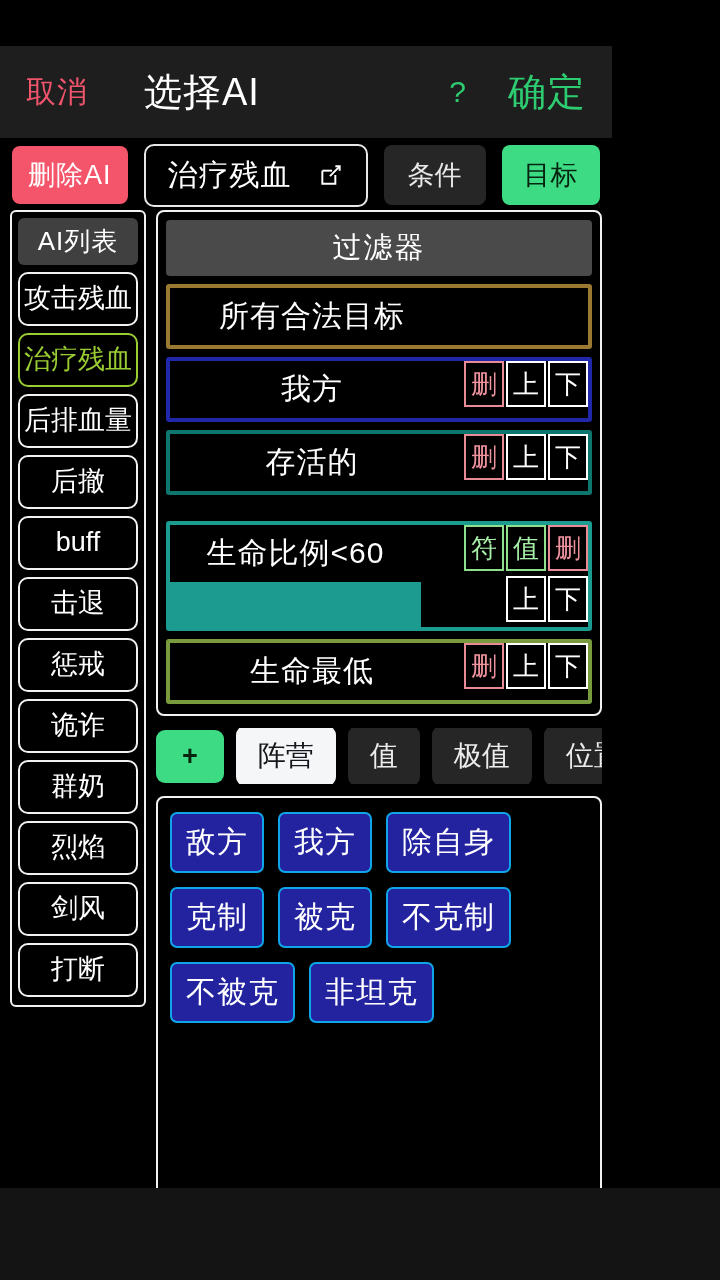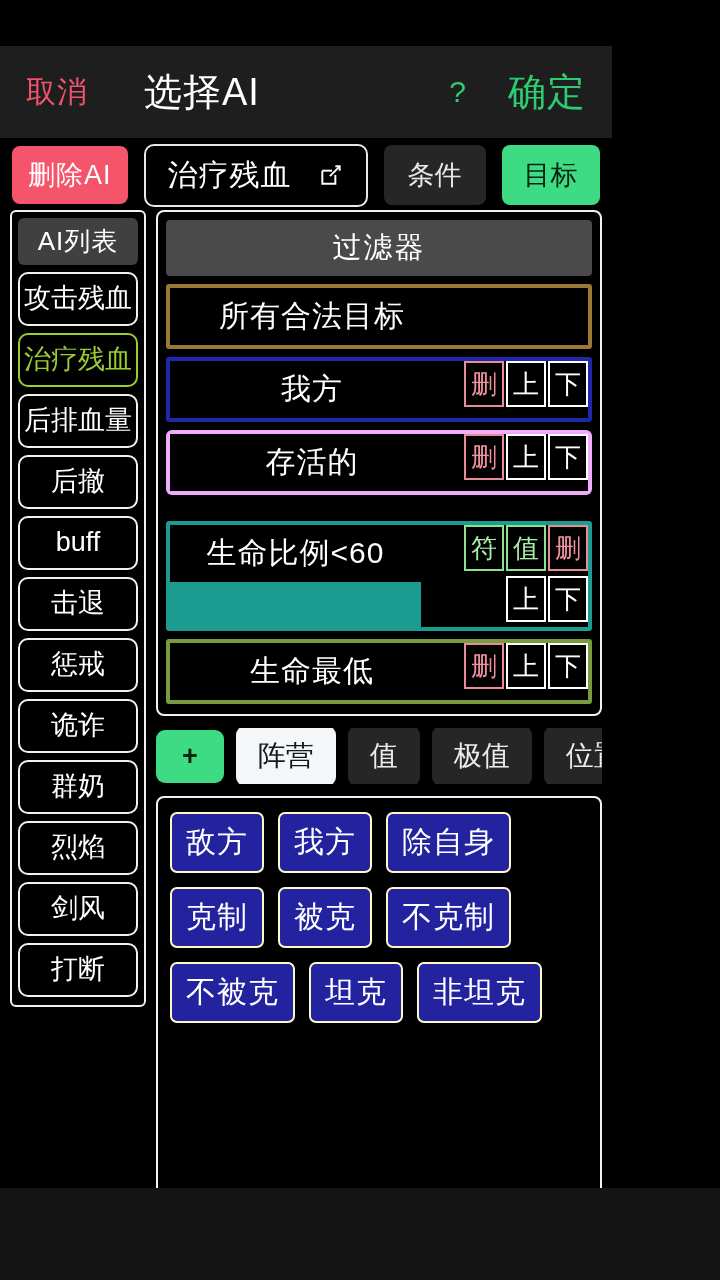--- a/index.html
+++ b/index.html
@@ -104,21 +104,21 @@
   .act {
     border: 2px solid #fff; color: #fff; font-size: 26px;
     width: 40px; height: 46px; display: flex; align-items: center;
     justify-content: center; background: #000; margin-left: 2px;
   }
   .act.green { border-color: #8de08d; color: #a8f0a8; }
   .act.red { border-color: #e78b96; color: #f0929e; }
 
   .row-gold { background: #9a7a33; }
   .row-blue { background: #2027a8; }
-  .row-magenta { background: #f0abfc; border-radius: 6px; }
+  .row-magenta { background: #0f766e; }
   .row-teal { background: #1c9b91; margin-top: 18px; }
   .row-olive { background: #7a9a3e; }
 
   .filter-row.tall { min-height: 110px; }
   .filter-row.tall .row-label { min-height: 46px; align-self: flex-start; }
 
   
   .tabs { display: flex; align-items: center; gap: 12px; overflow: hidden; height: 56px; }
   .tab-add {
     background: #3ddc84; color: #07240f; font-size: 27px;
@@ -131,21 +131,21 @@
   .tab.active { background: #f4f6f8; color: #15171a; }
 
   
   .option-panel {
     flex: 1; border: 2px solid #f2f2f2; border-radius: 8px;
     background: #000; padding: 14px 12px;
     display: flex; flex-wrap: wrap; align-content: flex-start;
     gap: 14px 14px;
   }
   .chip {
-    background: #2323a0; border: 2px solid #fef9c3; border-radius: 7px;
+    background: #2323a0; border: 2px solid #0ea5e9; border-radius: 7px;
     color: #ffffff; font-size: 30px; padding: 8px 14px; letter-spacing: 1px;
   }
 
   
   .navbar { position: absolute; left: 0; bottom: 0; width: 720px; height: 92px; background: #141414; }
 </style>
 </head>
 <body>
 
 <div class="screen">
@@ -280,21 +280,20 @@
       </div>
 
       <div class="option-panel" id="option-chips">
           <div class="chip">敌方</div>
           <div class="chip">我方</div>
           <div class="chip">除自身</div>
           <div class="chip">克制</div>
           <div class="chip">被克</div>
           <div class="chip">不克制</div>
           <div class="chip">不被克</div>
-          <div class="chip">坦克</div>
           <div class="chip">非坦克</div>
         </div>
 
     </div>
   </div>
 
   <div class="navbar"></div>
 </div>
 
 </body></html>

